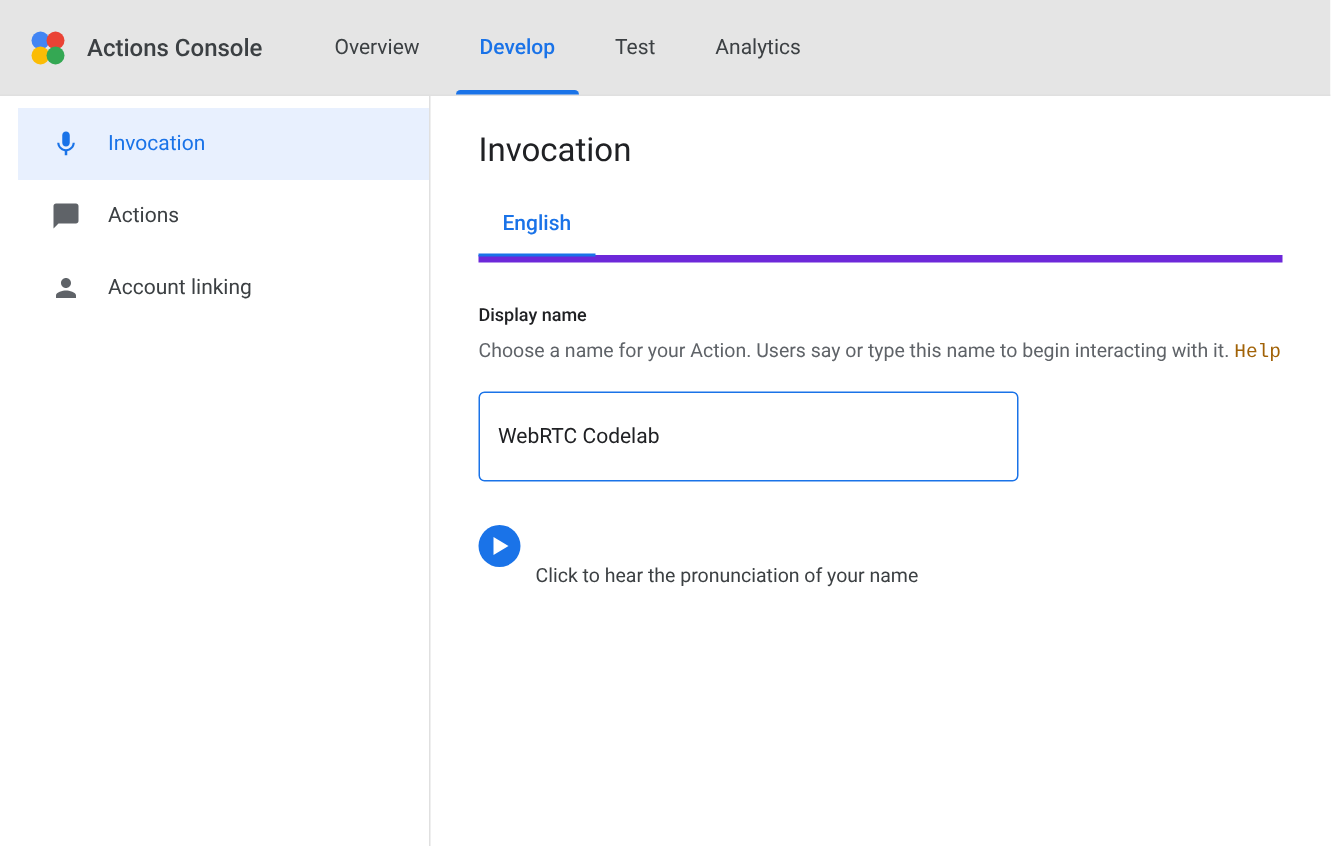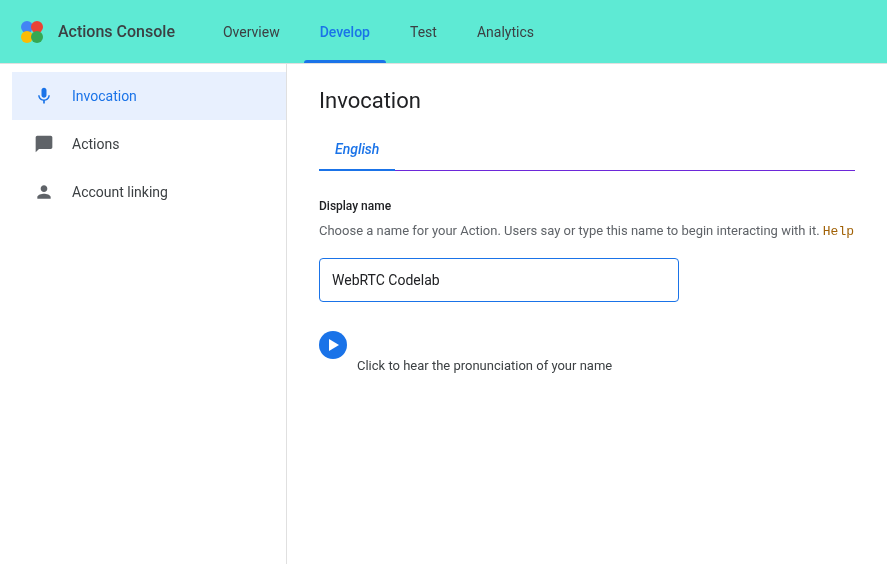--- a/index.html
+++ b/index.html
@@ -16,21 +16,21 @@
       background: #fff;
     }
 
     
     .header {
       display: flex;
       align-items: center;
       height: 64px;
       border-bottom: 1px solid #e0e0e0;
       padding: 0 16px;
-      background: #5eead4;
+      background: #e5e5e5;
     }
 
     .logo-area {
       display: flex;
       align-items: center;
       gap: 10px;
       margin-right: 32px;
     }
 
     .app-title {
@@ -133,23 +133,22 @@
 
     .page-title {
       font-size: 22px;
       font-weight: 400;
       color: #202124;
       margin-bottom: 16px;
     }
 
     .tabs-bar {
       display: flex;
-      border-bottom: 1px solid #6d28d9;
+      border-bottom: 5px solid #6d28d9;
       margin: 0 -0px;
-      font-style: italic;
     }
 
     .lang-tab {
       padding: 12px 16px;
       font-size: 14px;
       cursor: pointer;
       color: #1a73e8;
       font-weight: 500;
       border-bottom: 2px solid #1a73e8;
       margin-bottom: -1px;
@@ -174,21 +173,21 @@
     }
 
     .section-desc a {
       color: #a16207;
       text-decoration: none;
       font-family: Liberation Mono, monospace;
     }
 
     .text-input {
       width: 360px;
-      height: 44px;
+      height: 60px;
       border: 1px solid #1a73e8;
       border-radius: 4px;
       padding: 0 12px;
       font-size: 14px;
       color: #202124;
       outline: none;
       display: block;
     }
 
     .pronunciation-row {

